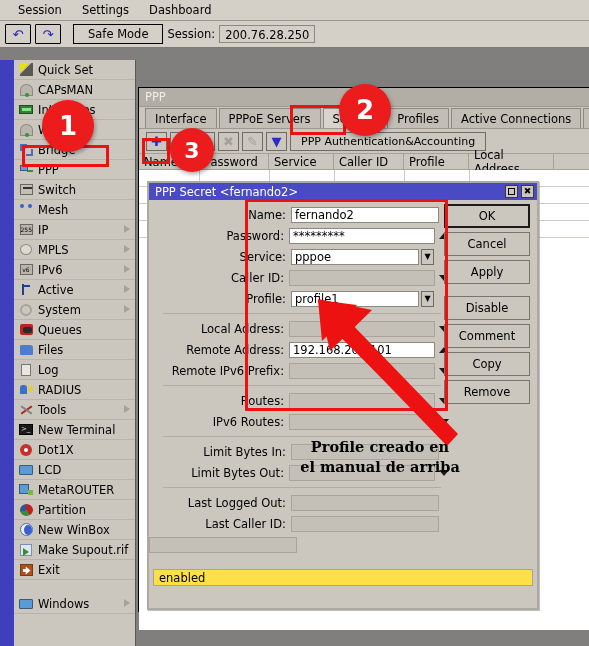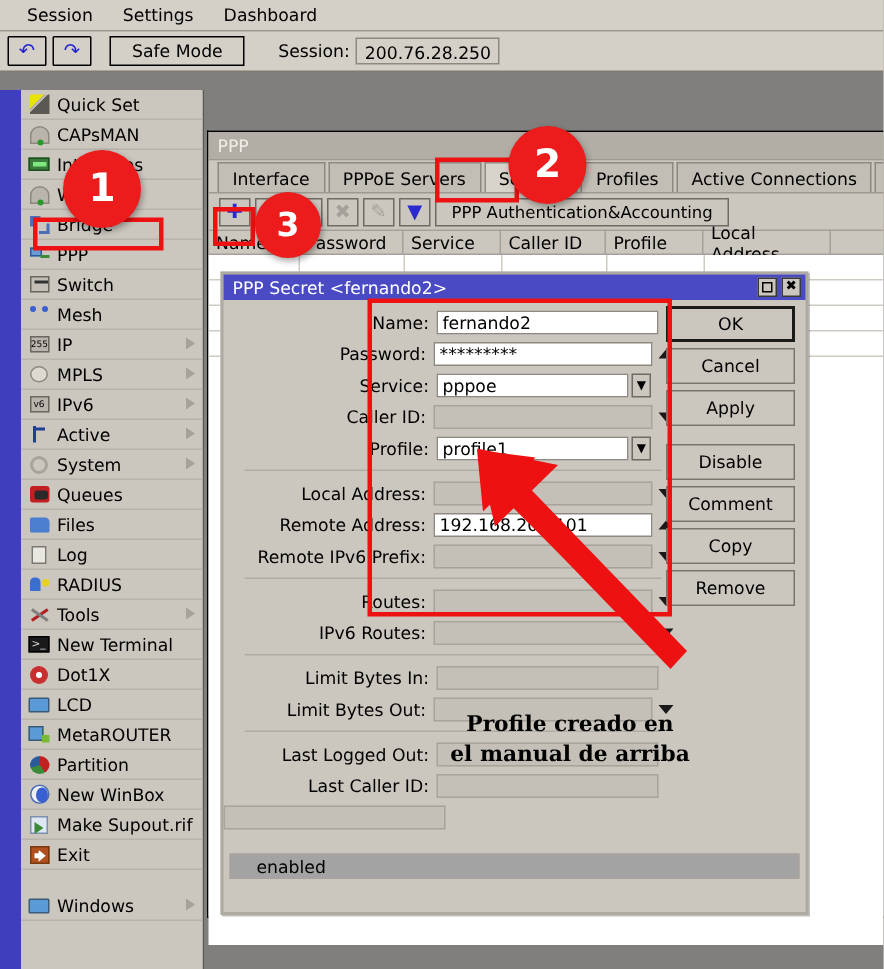--- a/index.html
+++ b/index.html
@@ -31,21 +31,21 @@
     width:26px; height:20px; background:#d4d0c8;
     border:1px solid #000; border-radius:1px;
     display:flex; align-items:center; justify-content:center;
     color:#2222cc; font-size:13px; line-height:1;
   }
   .safemode {
     height:20px; padding:0 14px; margin-left:8px;
     background:#d4d0c8; border:1px solid #000;
     display:flex; align-items:center; font-size:11.5px;
   }
-  .sesslbl { margin-left:18px; font-size:11.5px; }
+  .sesslbl { font-size:11.5px; }
   .sessval {
     margin-left:0; height:18px; padding:1px 5px 0 5px;
     background:#d4d0c8; border:1px solid #8d8980;
     display:flex; align-items:center; font-size:11.5px;
   }
 
   
   #sidebar {
     position:absolute; left:0; top:60px; width:136px; height:598px;
     background:#c9c5bd;
@@ -236,36 +236,36 @@
 
   .sidebtns { position:absolute; right:7px; top:4px; width:86px; }
   .sbtn {
     height:24px; margin-bottom:4px; background:#cbc7bf; border:1px solid #78746e;
     display:flex; align-items:center; justify-content:center; font-size:11.5px;
   }
   .sbtn.primary { border:2px solid #1a1a1a; }
 
   .statusbar {
     position:absolute; left:4px; right:4px; bottom:4px; height:17px;
-    background:#a3a3a3; border:1px solid #a8a49c;
-    display:flex; align-items:center; padding-left:17px; font-size:11.5px;
+    background:#fde047; border:1px solid #a8a49c;
+    display:flex; align-items:center; padding-left:5px; font-size:11.5px;
   }
 
   
   .badge {
     position:absolute; border-radius:50%; background:#ec1c1c;
     color:#fff; font-weight:bold; display:flex; align-items:center; justify-content:center;
     box-shadow:1px 2px 4px rgba(0,0,0,.35);
     font-family:"DejaVu Sans","Liberation Sans",sans-serif;
   }
   .redbox { position:absolute; border:3px solid #ee1111; }
   .noteTxt {
     position:absolute; font-family:"DejaVu Serif","Liberation Serif",serif;
     font-weight:bold; font-size:14.5px; color:#000; line-height:1.35;
-    text-align:center; white-space:nowrap;margin-top:36px;
+    text-align:center; white-space:nowrap;
   }
   #arrowSvg { position:absolute; left:0; top:0; width:589px; height:646px; pointer-events:none; }
 </style>
 </head>
 <body>
 
 <div id="menubar">
   <div class="mi">Session</div>
   <div class="mi">Settings</div>
   <div class="mi">Dashboard</div>

